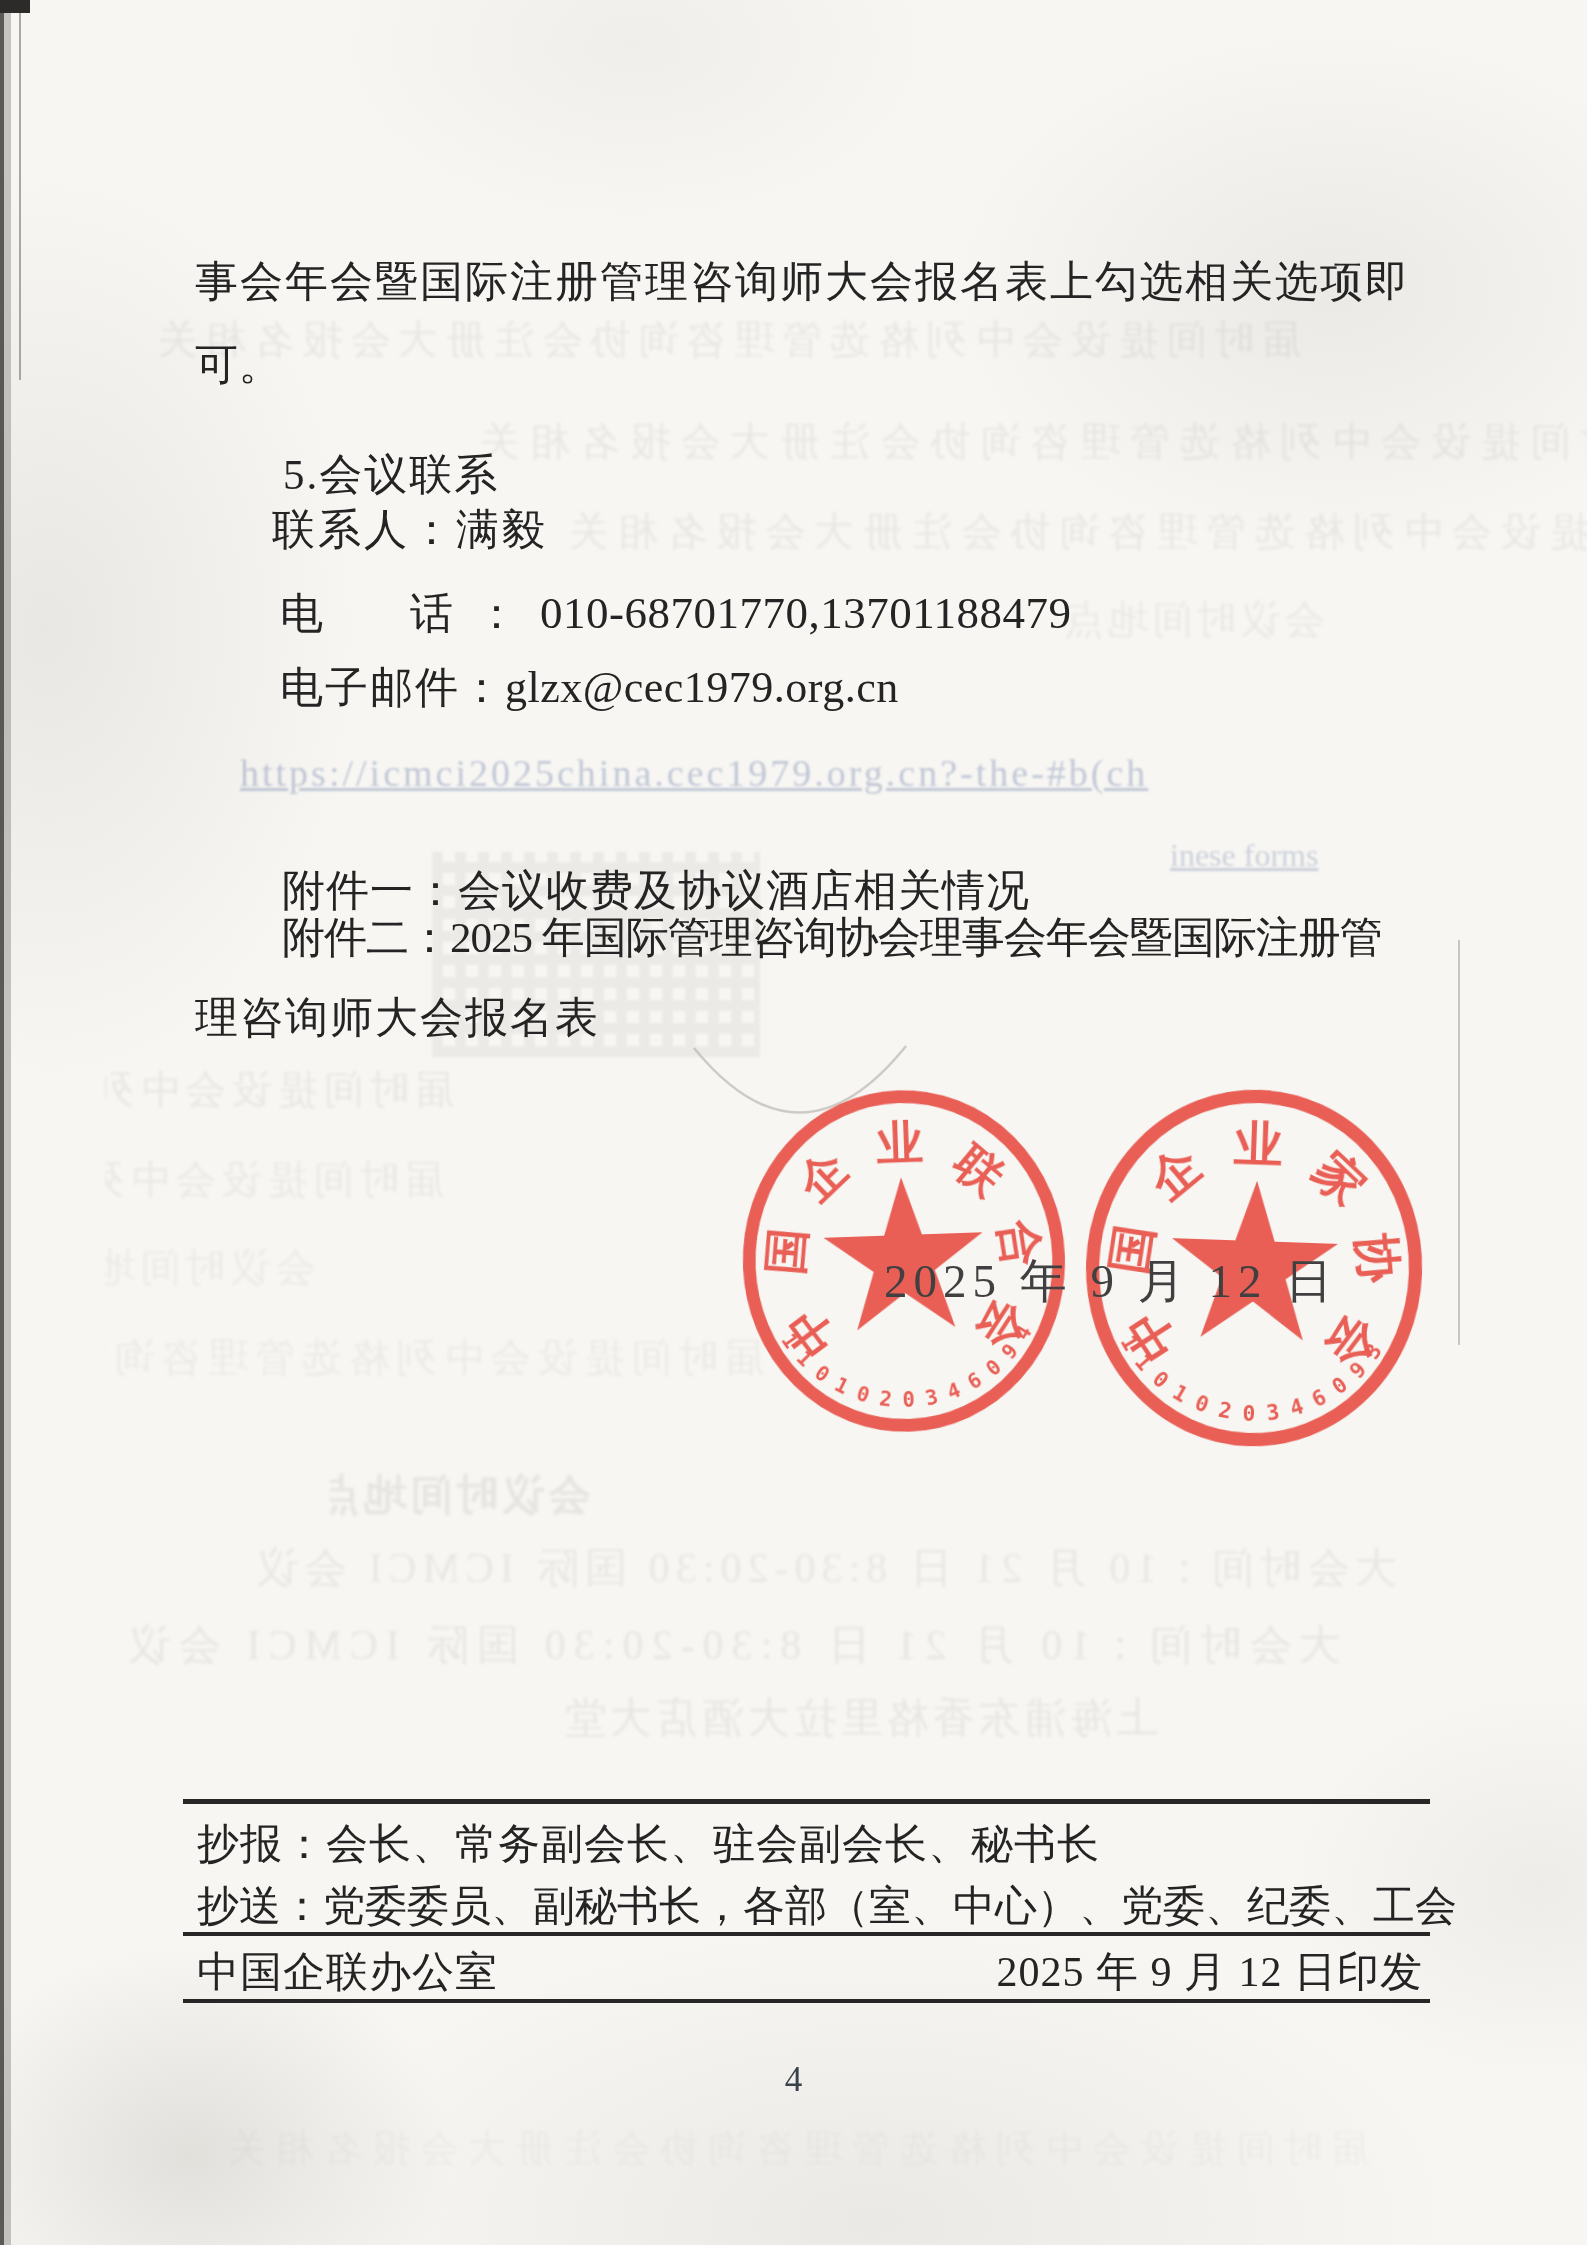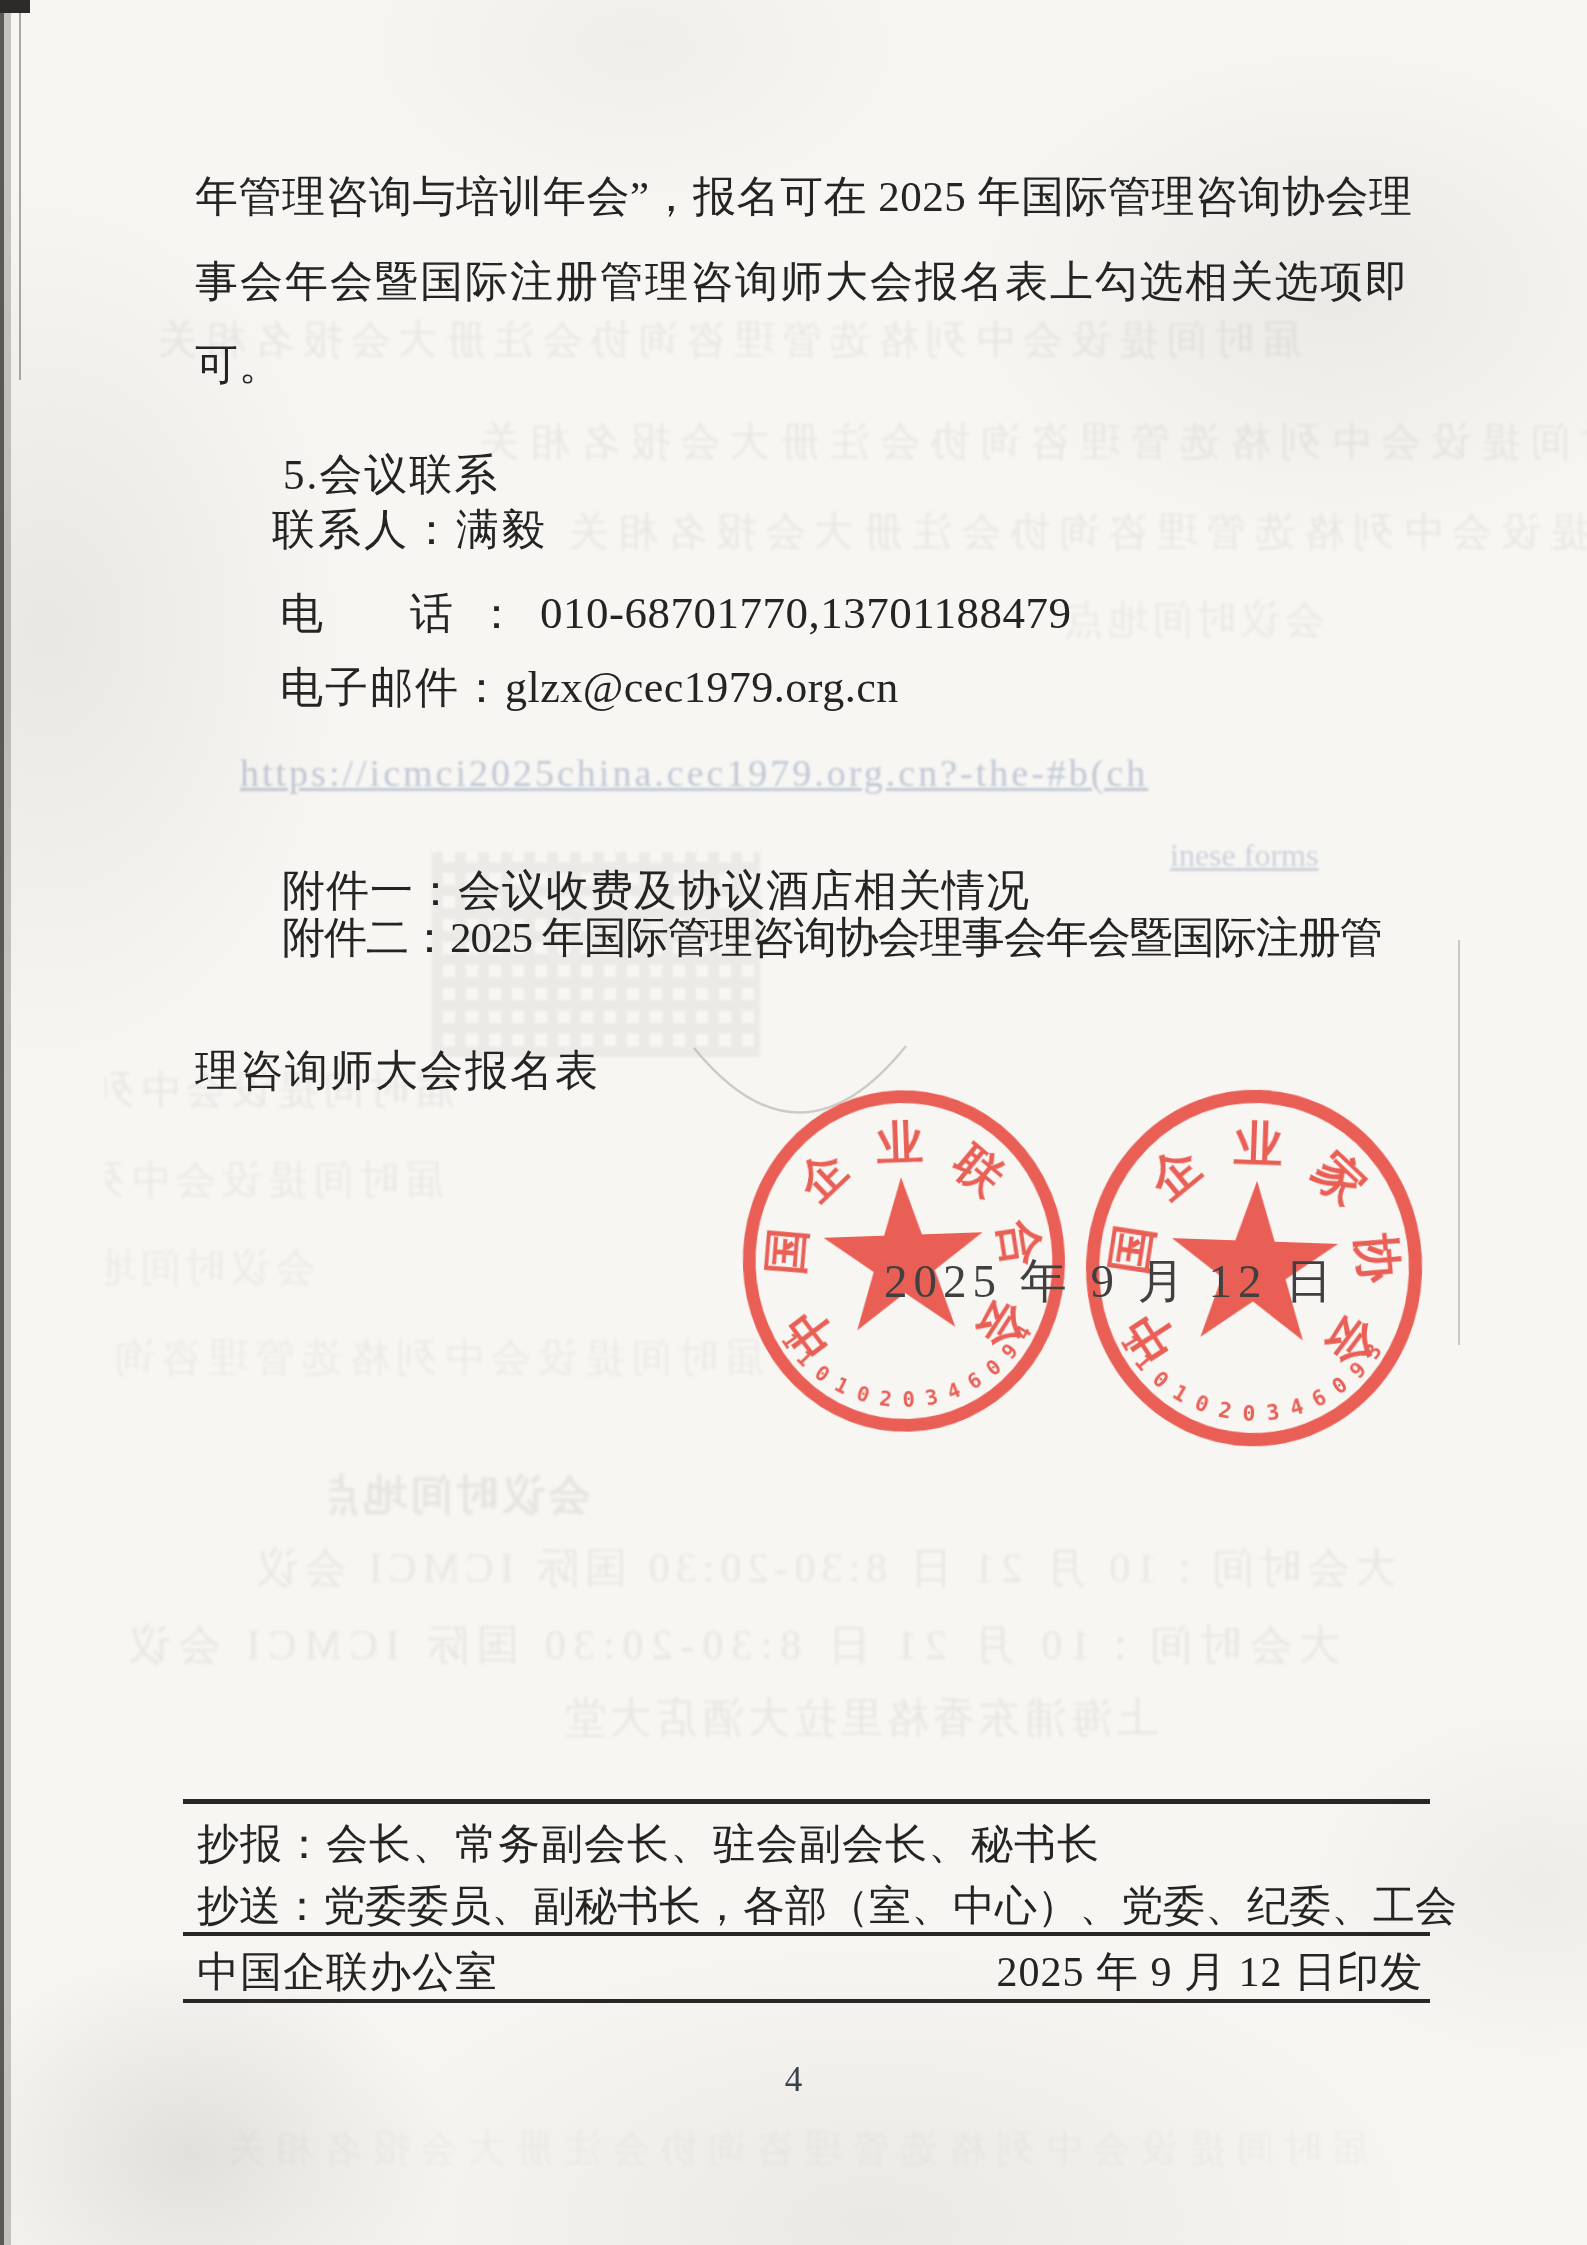--- a/index.html
+++ b/index.html
@@ -65,39 +65,38 @@
   <div class="ghost mir" style="top:1068px;left:105px;width:350px;overflow:hidden;font-size:40px;opacity:.10;letter-spacing:6px;">届时间提设会中列格选管理咨询协会注册大会报名相关</div>
   <div class="ghost mir" style="top:1158px;left:105px;width:340px;overflow:hidden;font-size:40px;opacity:.09;letter-spacing:6px;">届时间提设会中列格选管理咨询协会注册大会报名相关</div>
   <div class="ghost mir" style="top:1246px;left:105px;width:210px;overflow:hidden;font-size:40px;opacity:.08;letter-spacing:5px;">会议时间地点</div>
   <div class="ghost mir" style="top:1336px;left:105px;width:660px;overflow:hidden;font-size:40px;opacity:.08;letter-spacing:7px;">届时间提设会中列格选管理咨询协会注册大会报名相关</div>
   <div class="ghost mir" style="top:1472px;left:330px;width:260px;overflow:hidden;font-size:42px;opacity:.12;font-weight:bold;letter-spacing:4px;">会议时间地点</div>
   <div class="ghost mir" style="top:1545px;left:250px;font-size:42px;opacity:.10;letter-spacing:6px;">大会时间：10 月 21 日 8:30-20:30 国际 ICMCI 会议</div>
   <div class="ghost mir" style="top:1622px;left:120px;font-size:42px;opacity:.11;letter-spacing:8px;">大会时间：10 月 21 日 8:30-20:30 国际 ICMCI 会议</div>
   <div class="ghost mir" style="top:1695px;left:560px;font-size:42px;opacity:.11;letter-spacing:4px;">上海浦东香格里拉大酒店大堂</div>
   <div class="ghost mir" style="top:2128px;left:220px;width:1150px;overflow:hidden;font-size:38px;opacity:.05;letter-spacing:10px;">届时间提设会中列格选管理咨询协会注册大会报名相关</div>
 
-  <div class="txt body-line" style="top:172px;left:195px;">年管理咨询与培训年会”，报名可在 2025 年国际管理咨询协会理</div>
   <div class="txt body-line" style="top:257px;left:195px;letter-spacing:2px;">事会年会暨国际注册管理咨询师大会报名表上勾选相关选项即</div>
   <div class="txt body-line" style="top:340px;left:195px;">可。</div>
 
   <div class="txt body-line" style="top:422px;left:283px;letter-spacing:2px;margin-top:28px;">5.会议联系</div>
 
   <div class="txt body-line" style="top:505px;left:272px;letter-spacing:3px;">
     <span>联系人：</span><span>满毅</span>
   </div>
   <div class="txt body-line" style="top:588px;left:280px;letter-spacing:3px;">
     <span style="letter-spacing:22px;">电　话：</span><span class="num" style="font-size:45px;">010-68701770,13701188479</span>
   </div>
   <div class="txt body-line" style="top:663px;left:280px;letter-spacing:2px;">
     <span>电子邮件：</span><span class="num" style="font-size:44px;">glzx@cec1979.org.cn</span>
   </div>
 
   <div class="txt body-line" style="top:866px;left:282px;letter-spacing:1px;">附件一：会议收费及协议酒店相关情况</div>
   <div class="txt body-line" style="top:913px;left:282px;letter-spacing:-1px;">附件二：2025 年国际管理咨询协会理事会年会暨国际注册管</div>
-  <div class="txt body-line" style="top:1046px;left:195px;letter-spacing:2px;">理咨询师大会报名表</div>
+  <div class="txt body-line" style="top:993px;left:195px;letter-spacing:2px;">理咨询师大会报名表</div>
 
   <svg class="crease" style="left:688px;top:1026px;" width="224" height="150" viewBox="0 0 224 150">
     <path d="M6,22 Q112,152 218,20" fill="none" stroke="#b3ada6" stroke-width="2.5" opacity=".6"></path>
   </svg>
 
   <div class="stamp" style="left:724px;top:1071px;transform:rotate(-2deg);"><svg viewBox="-185 -195 370 390" width="360" height="380">
         <ellipse rx="159" ry="169" fill="none" stroke="#e8544a" stroke-width="13"></ellipse>
         <polygon points="0.0,-86.0 19.4,-26.7 81.8,-26.6 31.4,10.2 50.5,69.6 0.0,33.0 -50.5,69.6 -31.4,10.2 -81.8,-26.6 -19.4,-26.7" fill="#e8544a"></polygon>
         <text transform="rotate(-125) translate(0,-121)" text-anchor="middle" dominant-baseline="central" font-size="48" font-weight="bold" fill="#e8544a" font-family="&quot;Liberation Serif&quot;,&quot;DejaVu Serif&quot;,serif">中</text>
         <text transform="rotate(-83.3) translate(0,-121)" text-anchor="middle" dominant-baseline="central" font-size="48" font-weight="bold" fill="#e8544a" font-family="&quot;Liberation Serif&quot;,&quot;DejaVu Serif&quot;,serif">国</text>

